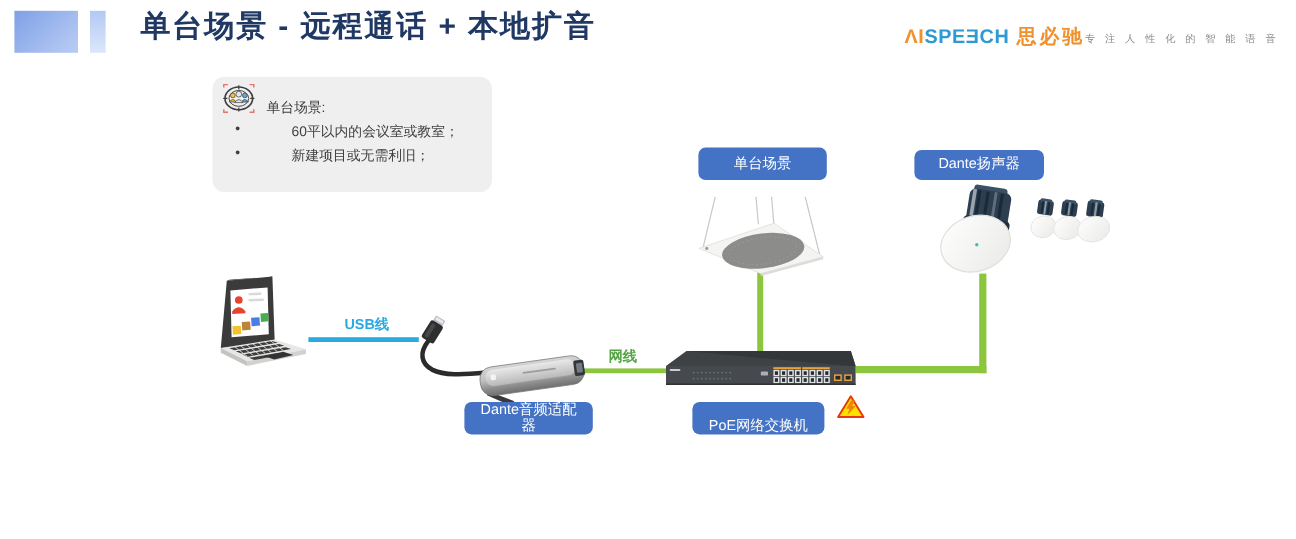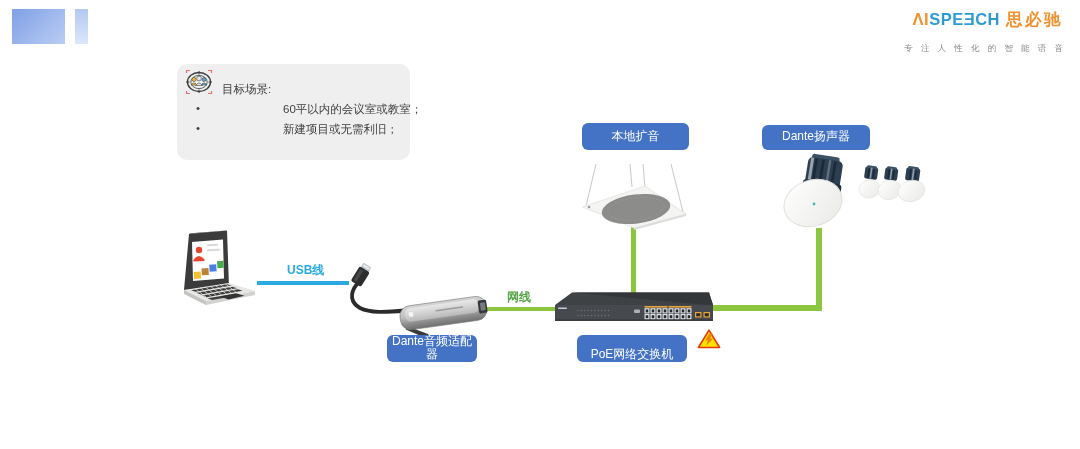--- a/index.html
+++ b/index.html
@@ -5,67 +5,68 @@
   html,body{margin:0;padding:0;background:#fff;}
   .stage{position:relative;width:1080px;height:449px;background:#ffffff;overflow:hidden;
          font-family:"Liberation Sans",sans-serif;}
   .abs{position:absolute;}
 
   
   .deco1{left:12px;top:9px;width:53px;height:35px;background:linear-gradient(135deg,#7fa0e6 0%,#a9c0f0 70%,#b9ccf3 100%);}
   .deco2{left:75px;top:9px;width:13px;height:35px;background:linear-gradient(180deg,#b3c8f2 0%,#dde7fb 100%);}
   .title{left:117px;top:5px;font-size:25px;font-weight:700;color:#1F3864;letter-spacing:1.6px;white-space:nowrap;}
 
-  .logo{right:17px;top:11px;display:flex;flex-direction:column;align-items:flex-end;}
+  .logo{right:17px;top:11px;display:flex;flex-direction:row;align-items:flex-end;}
   .logo-row1{font-weight:700;font-size:16.5px;white-space:nowrap;letter-spacing:0.5px;line-height:16px;}
   .logo-orange{color:#F0912D;}
   .logo-blue{color:#2E9AD3;}
   .logo-cn{color:#F0912D;font-size:16.5px;letter-spacing:2.5px;margin-left:6px;}
   .logo-tagline{color:#8A8A8A;font-size:8.5px;letter-spacing:8.2px;margin-right:-8.2px;margin-top:16px;white-space:nowrap;text-align:center;}
 
   
   .scene-box{left:177px;top:64px;width:233px;height:96px;background:#EFEFEF;border-radius:10px;}
   .scene-icon{left:183px;top:69px;width:32px;height:26px;}
   .scene-heading{left:222px;top:82px;font-size:11.5px;color:#3F3F3F;}
   .scene-bullet{font-size:11.5px;color:#3F3F3F;white-space:nowrap;}
   .scene-dot{position:absolute;left:196px;font-size:11.5px;color:#3F3F3F;}
   .b1{top:102px;} .b2{top:121.5px;}
-  .scene-bullet{left:243px;margin-left:40px;}
+  .scene-bullet{left:243px;}
 
   
   .cable{position:absolute;}
   .usb-cable{left:257px;top:280.6px;width:92px;height:4.4px;background:#29ABE2;}
   .net-cable1{left:481px;top:306.8px;width:76px;height:4.6px;background:#8CC63F;}
   .mic-cable{left:631px;top:224px;width:4.6px;height:70px;background:#8CC63F;}
   .spk-cable-h{left:713px;top:304.6px;width:109.3px;height:6.1px;background:#8CC63F;}
   .spk-cable-v{left:816.2px;top:228px;width:6.1px;height:82.7px;background:#8CC63F;}
 
   .cable-label{position:absolute;font-weight:700;font-size:12px;white-space:nowrap;}
   .usb-label{left:287px;top:262px;color:#29ABE2;}
   .net-label{left:507px;top:289px;color:#55A546;text-align:center;}
 
   
   .dev-label{position:absolute;background:#4472C4;color:#ffffff;font-size:12px;
              border-radius:6px;display:flex;align-items:center;justify-content:center;
              text-align:center;line-height:13.5px;}
   .lbl-mic{left:582px;top:123px;width:107px;height:27px;}
   .lbl-spk{left:762px;top:124.5px;width:108px;height:25px;text-align:right;}
-  .lbl-adp{left:387px;top:334.5px;width:90px;height:27px;}
+  .lbl-adp{left:387px;top:334.5px;width:107px;height:27px;}
   .lbl-adp span{display:inline-block;width:92px;}
   .lbl-sw{left:577px;top:334.5px;width:110px;height:27px;align-items:flex-end;}
 
   svg{display:block;}
 </style>
 </head>
 <body>
 
 <div class="stage">
 
   <div class="abs deco1"></div>
   <div class="abs deco2"></div>
+  <div class="abs title">单台场景 - 远程通话 + 本地扩音</div>
 
   <div class="abs logo">
     <div class="logo-row1"><span class="logo-orange">ΛI</span><span class="logo-blue">SPEƎCH</span><span class="logo-cn">思必驰</span></div>
     <div class="logo-tagline">专注人性化的智能语音</div>
   </div>
 
   <div class="abs scene-box"></div>
   <svg class="abs scene-icon" viewBox="0 0 32 26">
 
     <g stroke="#E8736B" stroke-width="1.2" fill="none">
@@ -84,21 +85,21 @@
 
     <g>
       <circle cx="11" cy="10.5" r="2" fill="#F2C231" stroke="#3F3F3F" stroke-width="0.6"></circle>
       <path d="M8 16 q3 -4 6 0 z" fill="#F2C231" stroke="#3F3F3F" stroke-width="0.6"></path>
       <circle cx="21" cy="10.5" r="2" fill="#5BA8DC" stroke="#3F3F3F" stroke-width="0.6"></circle>
       <path d="M18 16 q3 -4 6 0 z" fill="#5BA8DC" stroke="#3F3F3F" stroke-width="0.6"></path>
       <circle cx="16" cy="9.5" r="2.4" fill="#E6E6E6" stroke="#3F3F3F" stroke-width="0.6"></circle>
       <path d="M12.5 16.5 q3.5 -5 7 0 z" fill="#E6E6E6" stroke="#3F3F3F" stroke-width="0.6"></path>
     </g>
   </svg>
-  <div class="abs scene-heading">目标场景:</div>
+  <div class="abs scene-heading">单台场景:</div>
   <div class="abs scene-dot b1">•</div>
   <div class="abs scene-bullet b1">60平以内的会议室或教室；</div>
   <div class="abs scene-dot b2">•</div>
   <div class="abs scene-bullet b2">新建项目或无需利旧；</div>
 
   <div class="cable usb-cable"></div>
   <div class="cable net-cable1"></div>
   <div class="cable mic-cable"></div>
   <div class="cable spk-cable-h"></div>
   <div class="cable spk-cable-v"></div>
@@ -342,21 +343,21 @@
     </g>
     <ellipse cx="58.5" cy="31" rx="13.5" ry="10.5" fill="url(#discg)" stroke="#E3E3E0" stroke-width="0.7" transform="rotate(-14 58.5 31)"></ellipse>
   </svg>
 
   <svg class="abs" style="left:696px;top:328px" width="26" height="22" viewBox="0 0 26 22">
     <path d="M13 2.2 L23.6 19.5 L2.4 19.5 Z" fill="#FFE100" stroke="#E8380D" stroke-width="1.6" stroke-linejoin="round"></path>
     <polygon points="13.2,5.8 9.2,12.6 11.9,12.6 10.2,17.8 17.2,10.4 14.1,10.4 16.6,5.8" fill="#F08300"></polygon>
   </svg>
 
   <div class="dev-label lbl-mic">
-      <span>本地扩音</span>
+      <span>单台场景</span>
     </div>
   <div class="dev-label lbl-spk">
       <span>Dante扬声器</span>
     </div>
   <div class="dev-label lbl-adp">
       <span>Dante音频适配器</span>
     </div>
   <div class="dev-label lbl-sw">
       <span>PoE网络交换机</span>
     </div>

